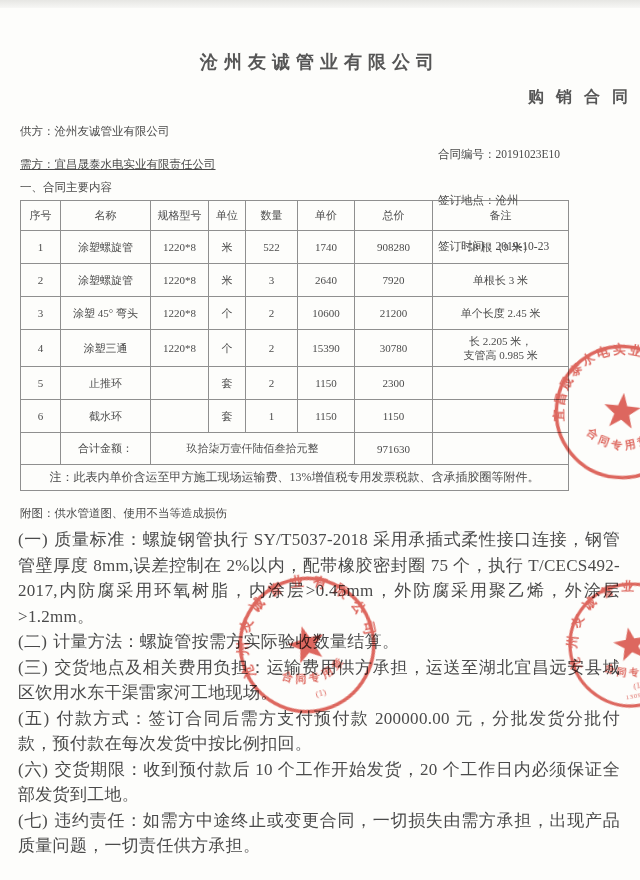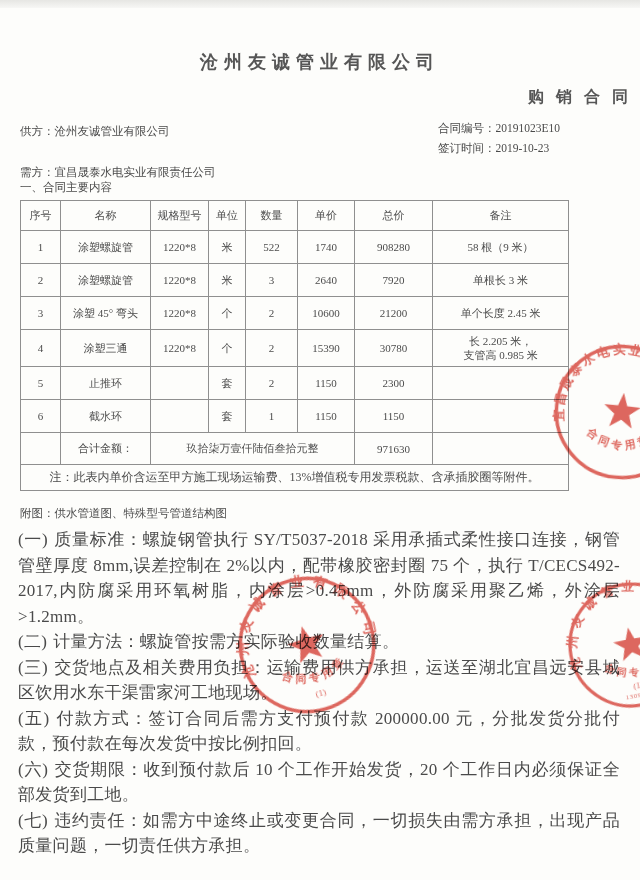--- a/index.html
+++ b/index.html
@@ -11,23 +11,23 @@
   }
   .scan-strip{position:absolute;top:0;left:0;width:640px;height:8px;
     background:linear-gradient(#e6e6e3,#f7f7f5);}
   .page{position:absolute;inset:0;}
   .doc-title{margin:50px 0 0 0;text-align:center;font-size:18px;font-weight:600;
     letter-spacing:6px;color:#565656;}
   .doc-subtitle{margin:13px 0 0 0;text-align:right;font-size:16px;font-weight:600;
     letter-spacing:12px;color:#565656;}
   .meta{position:relative;margin:10px 20px 0 20px;height:58px;font-size:11.5px;}
   .meta-left .line{position:absolute;left:0;white-space:nowrap;}
-  .supplier-line{top:6px;} .buyer-line{top:47px;}
+  .supplier-line{top:6px;} .buyer-line{top:39px;text-decoration:underline;}
   .meta-right{position:absolute;left:418px;top:0;}
-  .meta-right .line{height:20px;line-height:20px;white-space:nowrap;}
+  .meta-right .line{height:20px;line-height:20px;white-space:nowrap;margin-top:26px;}
   .sec-heading{margin:4px 20px 0 20px;font-size:11.5px;}
   table.contract{margin:5px 0 8px 20px;border-collapse:collapse;table-layout:fixed;
     width:548px;font-size:11px;color:#4c4c4c;}
   table.contract th,table.contract td{border:1px solid #8f8f8f;text-align:center;
     font-weight:normal;padding:0 2px;overflow:hidden;}
   table.contract thead tr{height:30px;}
   table.contract tbody tr{height:33px;}
   table.contract tr.row-tall{height:37px;}
   table.contract tr.total-row{height:32px;}
   table.contract tr.note-row{height:26px;}
@@ -57,20 +57,21 @@
   <h1 class="doc-title">沧州友诚管业有限公司</h1>
   <h2 class="doc-subtitle">购销合同</h2>
 
   <div class="meta">
     <div class="meta-left">
       <div class="line supplier-line">供方：沧州友诚管业有限公司</div>
       <div class="line buyer-line">需方：宜昌晟泰水电实业有限责任公司</div>
     </div>
     <div class="meta-right">
       <div class="line">合同编号：20191023E10</div>
+      <div class="line">签订地点：沧州</div>
       <div class="line">签订时间：2019-10-23</div>
     </div>
   </div>
 
   <div class="sec-heading">一、合同主要内容</div>
 
   <table class="contract">
     <colgroup>
       <col style="width:40px">
         <col style="width:90px">
@@ -161,21 +162,21 @@
         <td colspan="4">玖拾柒万壹仟陆佰叁拾元整</td>
         <td>971630</td>
         <td></td>
       </tr>
       <tr class="note-row">
         <td colspan="8" class="note-cell">注：此表内单价含运至甲方施工现场运输费、13%增值税专用发票税款、含承插胶圈等附件。</td>
       </tr>
     </tbody>
   </table>
 
-  <div class="attachment">附图：供水管道图、特殊型号管道结构图</div>
+  <div class="attachment">附图：供水管道图、使用不当等造成损伤</div>
 
 
   <div class="clauses">
     <p class="clause"><span class="cno">(一)</span><span>质量标准：螺旋钢管执行 SY/T5037-2018 采用承插式柔性接口连接，钢管管壁厚度 8mm,误差控制在 2%以内，配带橡胶密封圈 75 个，执行 T/CECS492-2017,内防腐采用环氧树脂，内涂层&gt;0.45mm，外防腐采用聚乙烯，外涂层&gt;1.2mm。</span></p>
     <p class="clause"><span class="cno">(二)</span><span>计量方法：螺旋管按需方实际验收数量结算。</span></p>
     <p class="clause"><span class="cno">(三)</span><span>交货地点及相关费用负担：运输费用供方承担，运送至湖北宜昌远安县城区饮用水东干渠雷家河工地现场。</span></p>
     <p class="clause"><span class="cno">(五)</span><span>付款方式：签订合同后需方支付预付款 200000.00 元，分批发货分批付款，预付款在每次发货中按比例扣回。</span></p>
     <p class="clause"><span class="cno">(六)</span><span>交货期限：收到预付款后 10 个工作开始发货，20 个工作日内必须保证全部发货到工地。</span></p>
     <p class="clause"><span class="cno">(七)</span><span>违约责任：如需方中途终止或变更合同，一切损失由需方承担，出现产品质量问题，一切责任供方承担。</span></p>
   </div>

